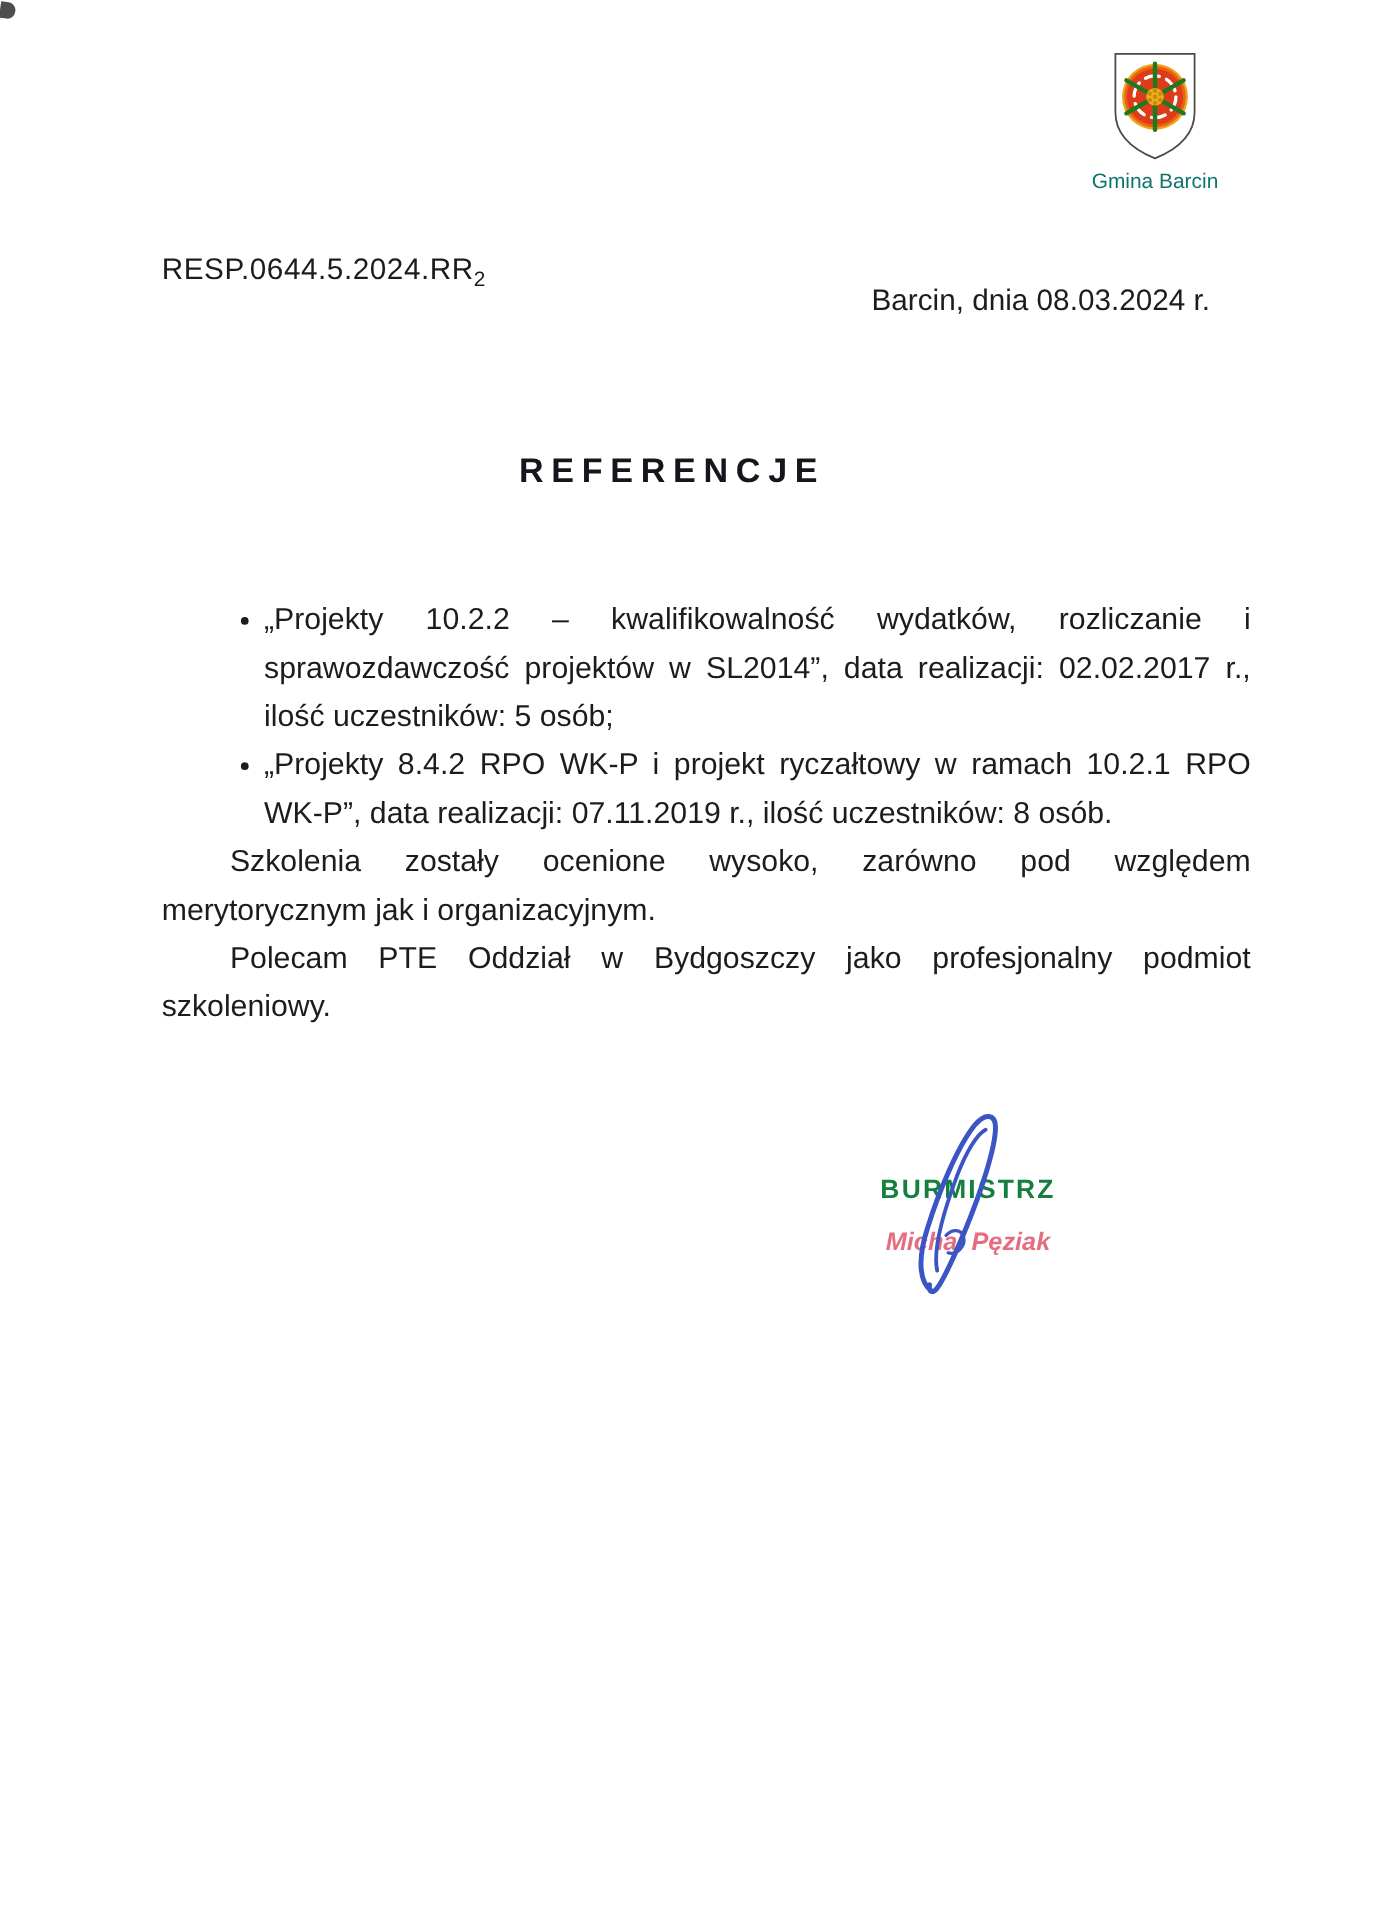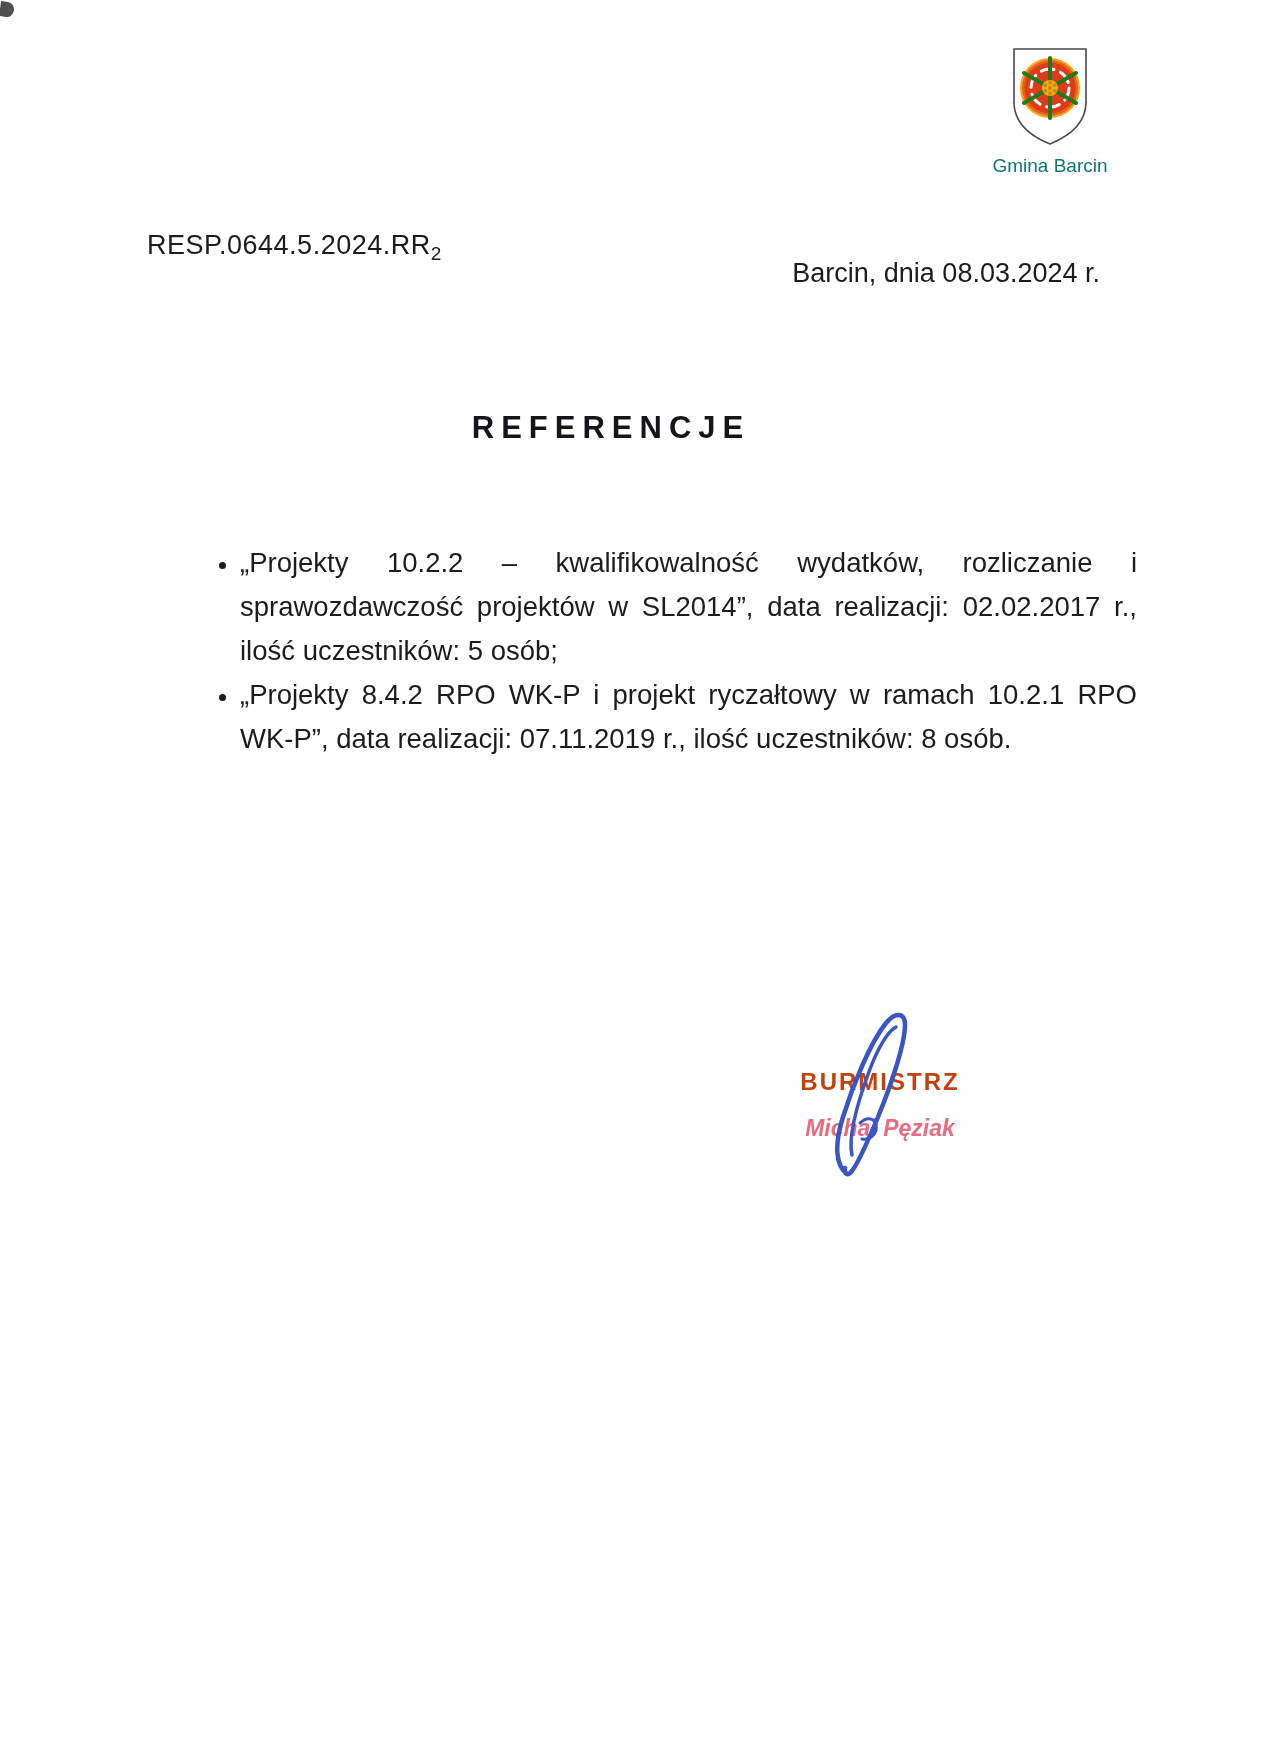--- a/index.html
+++ b/index.html
@@ -75,21 +75,21 @@
   .body-text li::marker { font-size: 24px; }
   .sig-block { position: absolute; left: 700px; top: 1000px; width: 360px; height: 220px; }
   .stamp-title {
     position: absolute;
     left: 100px; top: 68px;
     width: 160px;
     text-align: center;
     font-size: 24px;
     font-weight: bold;
     letter-spacing: 2px;
-    color: #c2410c;
+    color: #15803d;
   }
   .stamp-name {
     position: absolute;
     left: 90px; top: 115px;
     width: 180px;
     text-align: center;
     font-size: 23px;
     font-weight: bold;
     font-style: italic;
     color: #e66c80;
@@ -138,20 +138,22 @@
 
   <div class="dateline">Barcin, dnia 08.03.2024 r.</div>
 
   <div class="doc-title">REFERENCJE</div>
 
   <div class="body-text">
     <ul>
       <li>„Projekty 10.2.2 – kwalifikowalność wydatków, rozliczanie i sprawozdawczość projektów w SL2014”, data realizacji: 02.02.2017 r., ilość uczestników: 5 osób;</li>
       <li>„Projekty 8.4.2  RPO WK-P i projekt ryczałtowy w ramach 10.2.1 RPO WK-P”, data realizacji: 07.11.2019 r., ilość uczestników: 8 osób.</li>
     </ul>
+    <p>Szkolenia zostały ocenione wysoko, zarówno pod względem merytorycznym jak i organizacyjnym.</p>
+    <p>Polecam PTE Oddział w Bydgoszczy jako profesjonalny podmiot szkoleniowy.</p>
   </div>
 
   <div class="sig-block">
     <div class="stamp-title">BURMISTRZ</div>
     <div class="stamp-name">Michał Pęziak</div>
     <svg class="signature-ink" width="120" height="180" viewBox="0 0 120 180">
       <g fill="none" stroke="#3b55c4" stroke-linecap="round">
         <path stroke-width="4.5" d="M 38 168 C 28 160 26 140 35 112 C 45 80 62 38 78 18 C 88 6 97 8 97 20 C 97 38 84 78 70 112 C 60 136 50 158 44 166 C 40 171 36 170 37 163"></path>
         <path stroke-width="3.5" d="M 44 150 C 40 132 50 96 62 64 C 70 43 80 26 88 22"></path>
         <path stroke-width="3" d="M 52 118 C 58 112 66 112 68 120 C 70 128 62 136 54 134"></path>

